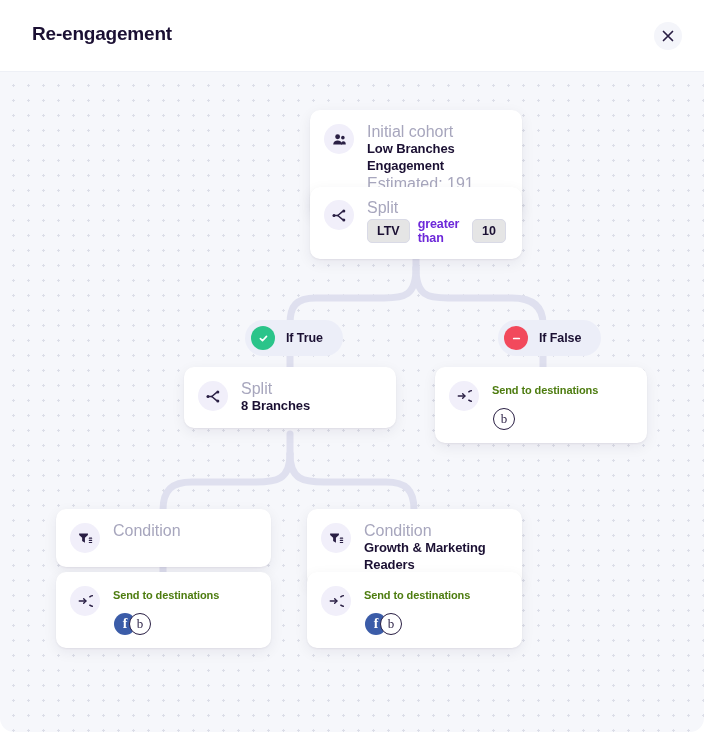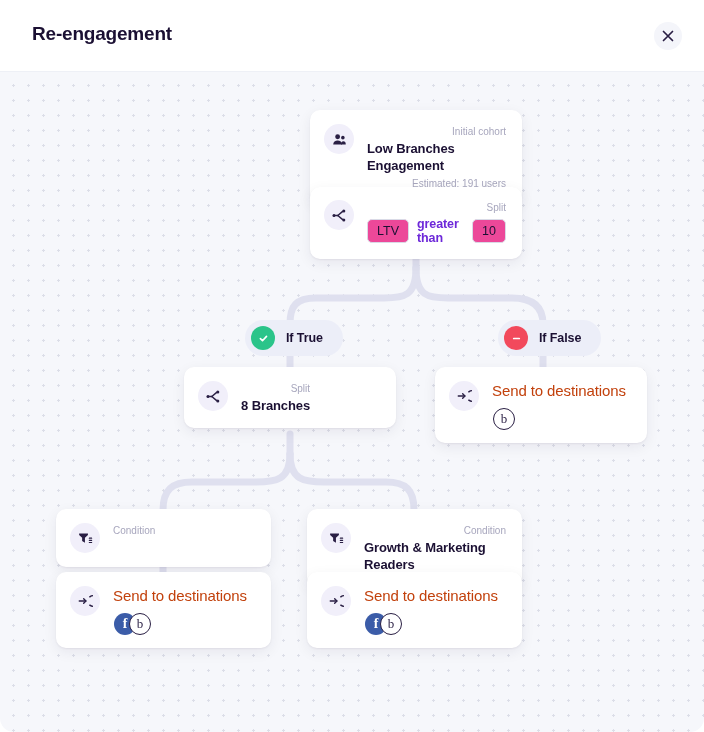--- a/index.html
+++ b/index.html
@@ -96,37 +96,36 @@
     border-radius: 50%;
     background: #f1effa;
     display: flex;
     align-items: center;
     justify-content: center;
     margin-right: 13px;
   }
   .node-icon svg { display: block; }
   .node-body { padding-top: 1px; }
   .node-kicker {
-    font-size: 10px;
+    font-size: 16px;
     color: #a7a6bd;
     line-height: 13px;
     margin-bottom: 2px;
-    text-align: right;
   }
   .node-title {
     font-size: 13px;
     font-weight: bold;
     color: #1b1033;
     line-height: 17px;
     letter-spacing: -0.1px;
   }
   .node-title-plain {
-    font-size: 15px;
-    font-weight: normal;
-    color: #c2410c;
+    font-size: 11px;
+    font-weight: bold;
+    color: #4d7c0f;
     line-height: 17px;
     letter-spacing: -0.1px;
   }
 
   
   #node-initial-cohort { left: 310px; top: 38px;  width: 212px; padding: 14px 16px 14px 14px; }
   #node-split-ltv      { left: 310px; top: 115px; width: 212px; padding: 13px 16px 14px 14px; }
   #node-split-branches { left: 184px; top: 295px; width: 212px; padding: 14px 16px 14px 14px; }
   #node-send-false     { left: 435px; top: 295px; width: 212px; padding: 14px 16px 13px 14px; }
   #node-condition-eng  { left: 56px;  top: 437px; width: 215px; padding: 14px 16px 14px 14px; }
@@ -137,23 +136,23 @@
   
   .expr-row {
     display: flex;
     align-items: center;
     gap: 8px;
     margin-top: 3px;
   }
   .chip {
     border: 1px solid #d9dae6;
     border-radius: 5px;
-    background: #ec4899;
+    background: #e5e5e5;
     font-size: 12.5px;
-    font-weight: normal;
+    font-weight: bold;
     color: #1b1033;
     padding: 3px 9px;
     line-height: 16px;
   }
   .expr-op {
     font-size: 12.5px;
     font-weight: bold;
     color: #6d28d9;
     letter-spacing: -0.1px;
   }

